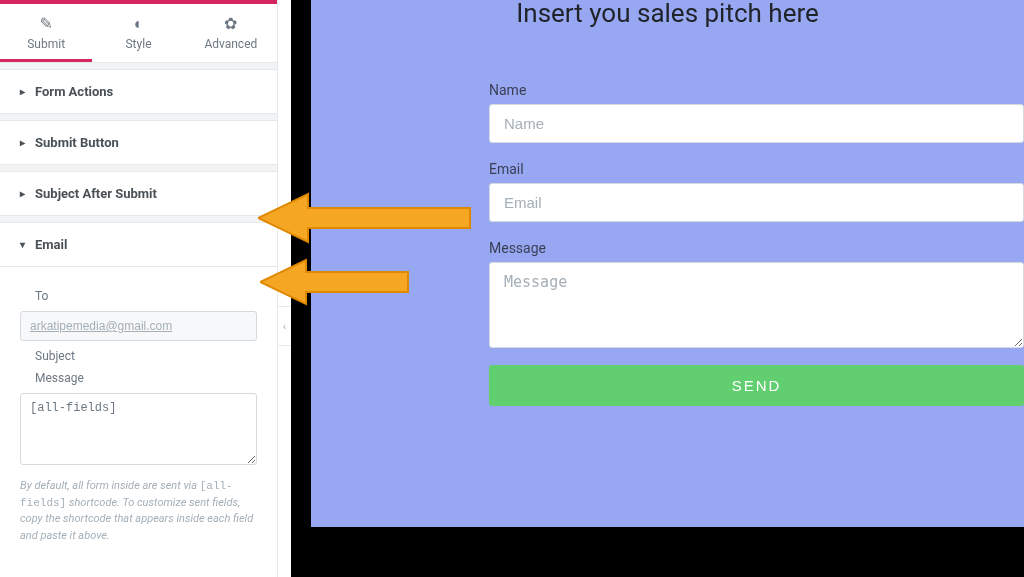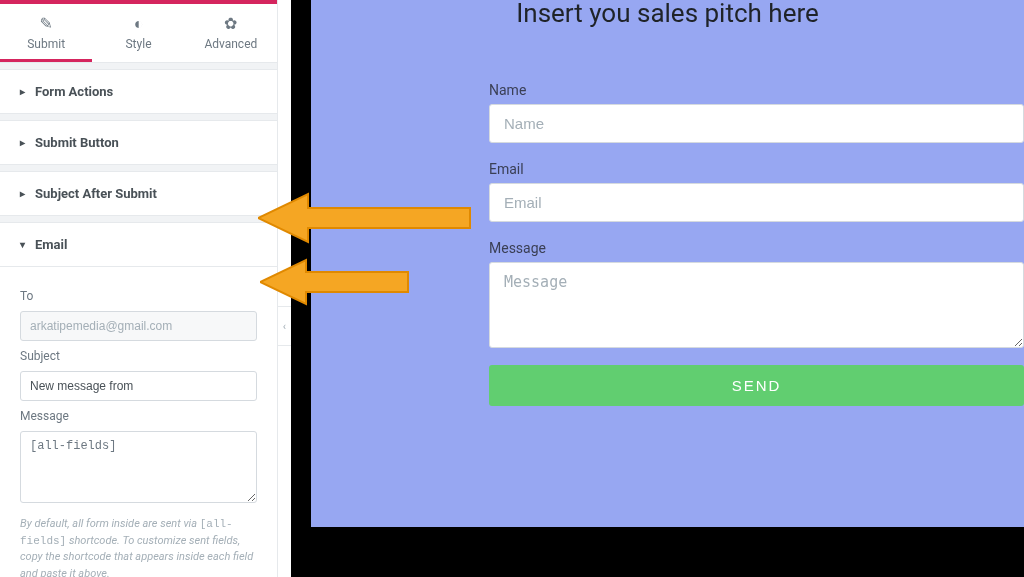--- a/index.html
+++ b/index.html
@@ -7,24 +7,24 @@
     .sidebar { position: absolute; left: 0; top: 0; width: 278px; height: 577px; background: #fff; border-right: 1px solid #e6e9ec; }
     .top-pink-bar { height: 4px; background: #d5255e; }
     .tabs { display: flex; border-bottom: 1px solid #e6e9ec; }
     .tab { flex: 1; text-align: center; padding: 10px 0 8px 0; font-size: 12px; color: #6d7882; cursor: pointer; }
     .tab.active { color: #6d7882; border-bottom: 3px solid #d5255e; }
     .tab-icon { display: block; margin: 0 auto 4px auto; font-size: 16px; color: #6d7882; }
     .section-header { padding: 14px 20px; font-size: 13px; font-weight: 700; color: #495157; background: #fff; border-top: 1px solid #e6e9ec; border-bottom: 1px solid #e6e9ec; cursor: pointer; display: flex; align-items: center; }
     .section-header .caret { margin-right: 10px; font-size: 10px; color: #495157; }
     .sections-gap { height: 6px; background: #f1f3f5; }
     .section-body { padding: 14px 20px 0 20px; }
-    .field-label { font-size: 12px; color: #6d7882; margin: 8px 0; }
+    .field-label { font-size: 12px; color: #6d7882; margin: 8px 15px; }
     .field-input { width: 100%; padding: 7px 9px; border: 1px solid #d5dadf; border-radius: 3px; font-size: 12px; color: #495157; background: #fff; }
     .field-input::placeholder { color: #a4afb7; }
-    .field-input.disabled-look { background: #f7f8f9; color: #a4afb7; }
+    .field-input.disabled-look { background: #f7f8f9; color: #a4afb7; text-decoration: underline; }
     .field-textarea { width: 100%; height: 72px; padding: 7px 9px; border: 1px solid #d5dadf; border-radius: 3px; font-size: 12px; color: #6d7882; font-family: "Courier New", monospace; resize: vertical; background: #fff; }
     .help-text { font-size: 11px; font-style: italic; color: #a4afb7; line-height: 1.5; margin: 10px 0 14px 0; }
     .help-text code { font-family: "Courier New", monospace; font-style: normal; }
     .collapse-notch { position: absolute; left: 278px; top: 306px; width: 14px; height: 40px; background: #fff; border: 1px solid #e6e9ec; border-left: none; display: flex; align-items: center; justify-content: center; font-size: 11px; color: #a4afb7; cursor: pointer; }
     .canvas { position: absolute; left: 279px; top: 0; right: 0; height: 577px; background: #000000; margin-left: 12px; }
     .hero { position: absolute; left: 20px; top: 0; right: 0; bottom: 50px; background: #97a7f2; }
     .hero-title { text-align: center; font-size: 26px; font-weight: 400; color: #1f2328; padding: 0 20px; margin-top: -2px; }
     .form { margin: 54px 0 0 178px; }
     .f-label { font-size: 14px; color: #3a3f55; margin-bottom: 6px; }
     .f-input { width: 100%; padding: 10px 14px; border: 1px solid #d5dadf; border-radius: 3px; font-size: 15px; color: #333; margin-bottom: 18px; }
@@ -74,21 +74,20 @@
   <div class="section-header">
     <span class="caret">▾</span>
     <span>Email</span>
   </div>
 
   <div class="section-body">
     <div class="field-label">To</div>
     <input class="field-input disabled-look" value="arkatipemedia@gmail.com" style="">
 
     <div class="field-label">Subject</div>
-    <input class="field-input" value="New message from" style="">
 
     <div class="field-label">Message</div>
     <textarea class="field-textarea" style="">[all-fields]</textarea>
 
     <div class="help-text">
       <span>By default, all form inside are sent via </span><code>[all-fields]</code><span> shortcode. To customize sent fields, copy the shortcode that appears inside each field and paste it above.</span>
     </div>
 
     
   </div>

